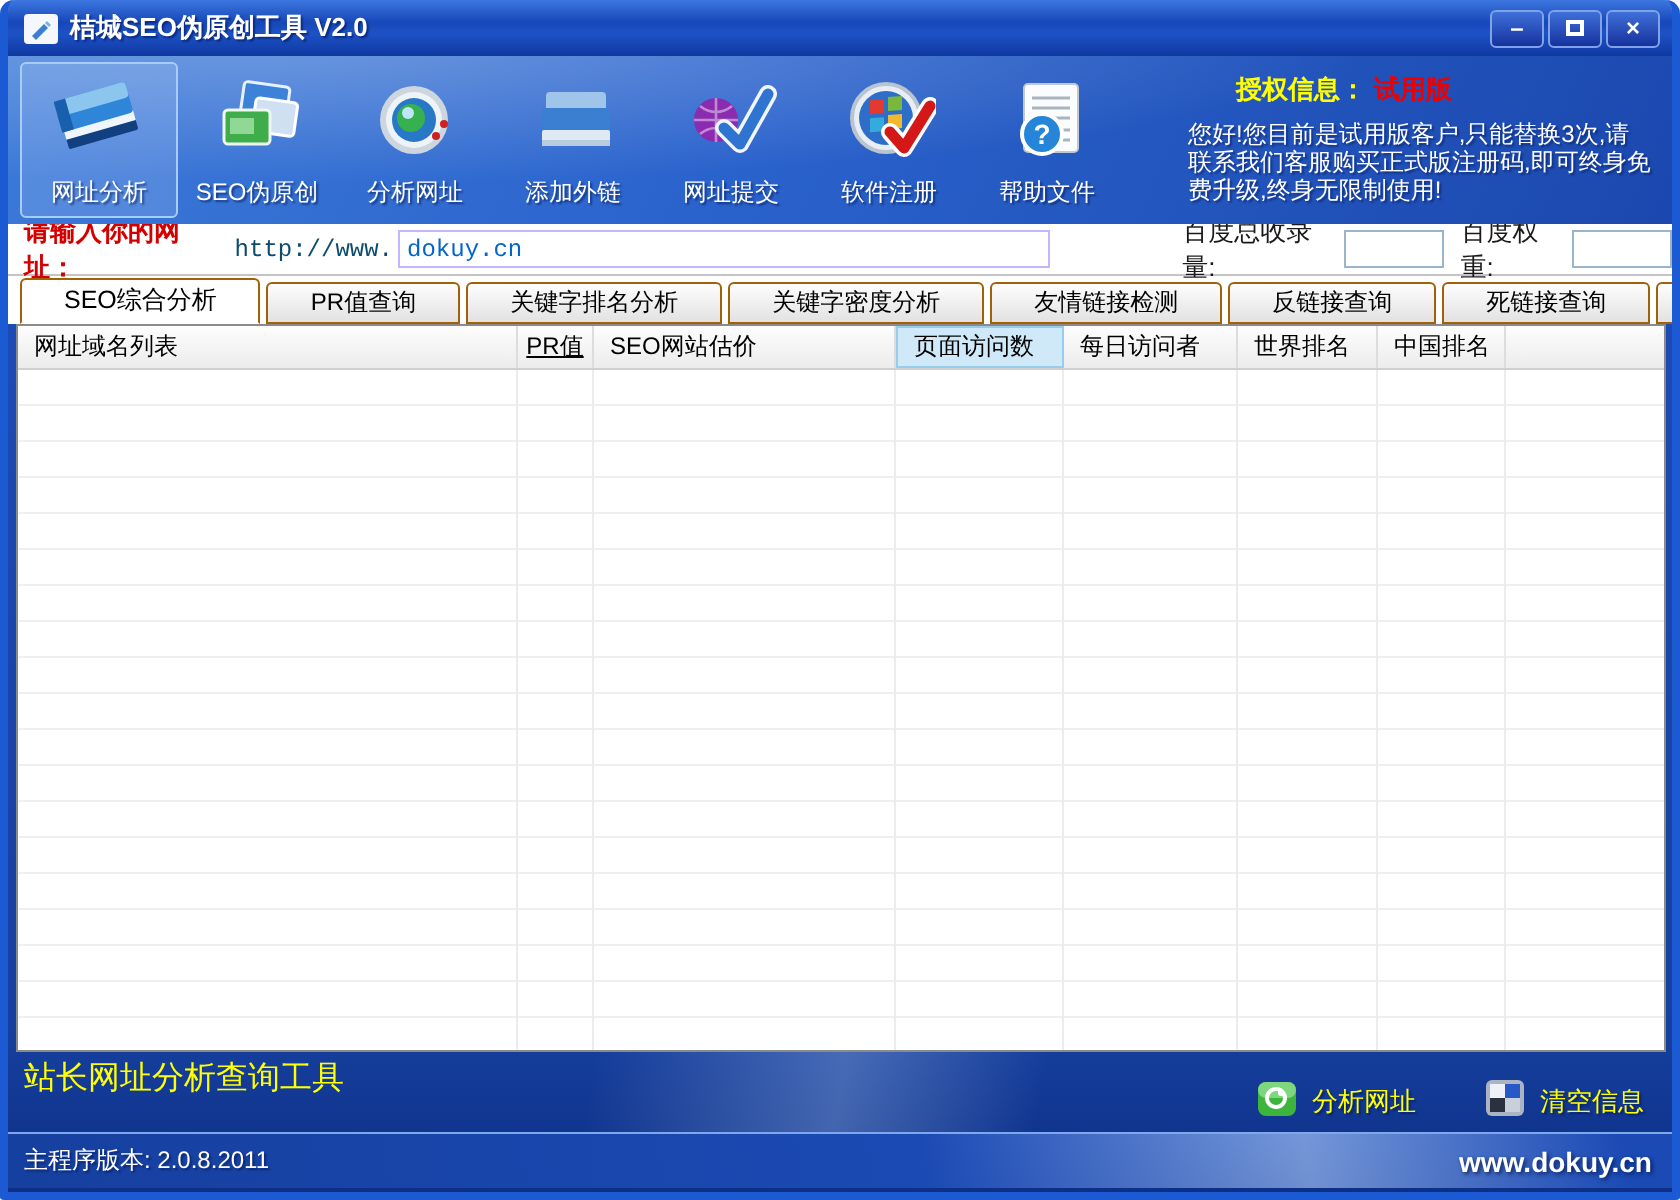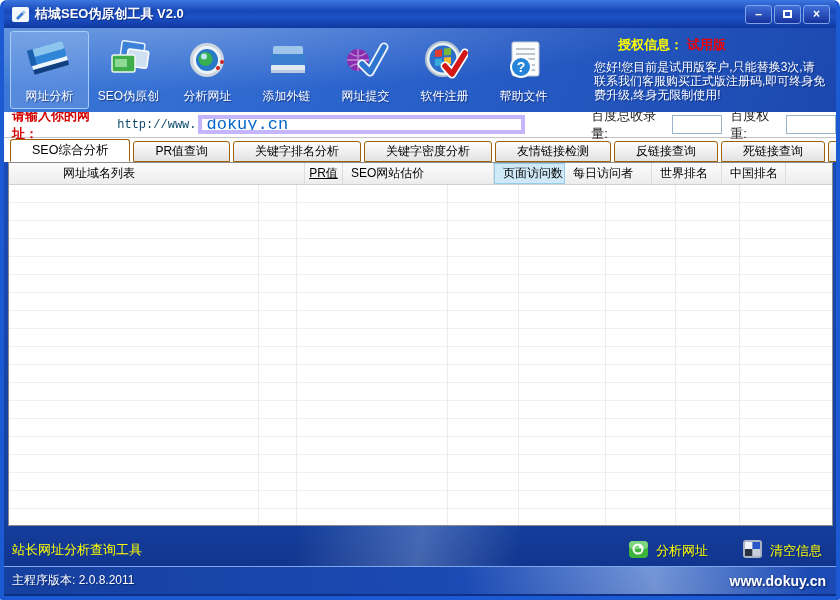--- a/index.html
+++ b/index.html
@@ -46,54 +46,54 @@
   .license-head{ font-weight:bold; font-size:13px; margin-bottom:6px;}
   .license-label{ color:#ffff00;margin-left:24px; }
   .license-status{ color:#ee0000; margin-left:4px;}
   .license-body{ color:#fff; font-size:12px; line-height:14px; text-shadow:1px 1px 1px rgba(0,20,80,.55);}
 
   
   .urlbar{ height:26px; background:#fff; display:flex; align-items:center; padding-left:8px;
     border-bottom:1px solid #c4c4c4; }
   .url-label{ color:#d40000; font-weight:bold; font-size:13px; }
   .url-prefix{ color:#0c4a6e; margin:0 2px 0 4px; font-family:"Liberation Mono","DejaVu Sans Mono",monospace; font-size:12px;}
-  .url-input{ width:335px; height:19px; border:4px solid #c4b5fd; color:#0066cc; font-size:17px;
+  .url-input{ width:335px; height:19px; border:1px solid #c4b5fd; color:#0066cc; font-size:12px;
     padding:0 4px; font-family:"Liberation Mono","DejaVu Sans Mono",monospace; outline:none;}
   .baidu-group{ display:flex; align-items:center; margin-left:66px; }
   .baidu-label{ color:#1a1a1a; font-size:13px; }
   .baidu-input{ width:50px; height:19px; border:1px solid #9ab4cc; margin-left:3px; outline:none; font-size:12px; padding:0 3px;}
   .baidu-group.second{ margin-left:8px; }
 
   
   .tabstrip{ height:24px; background:#fff; display:flex; align-items:flex-end; padding-left:6px; }
   .tab{ height:21px; display:flex; align-items:center; padding:0 21px; margin-right:3px;
     background:linear-gradient(180deg,#fdfdfd,#e2e2e2);
     border:1px solid #a16207; border-radius:3px 3px 0 0; font-size:12px; color:#000;
     white-space:nowrap; cursor:pointer; }
   .tab.active{ height:23px; background:#fff; border-bottom-color:#fff; font-size:12.5px;}
 
   
   .tablewrap{ height:364px; margin:0 3px 0 4px; background:#fff; border:1px solid #8a8a8a;
     display:flex; flex-direction:column; }
   .thead{ height:22px; display:flex; background:linear-gradient(180deg,#fdfdfd,#ececec);
-    border-bottom:1px solid #d0d0d0; flex:none;padding-left:46px;}
+    border-bottom:1px solid #d0d0d0; flex:none;}
   .th{ display:flex; align-items:center; padding-left:8px; font-size:12px; color:#000;
     border-right:1px solid #ddd; cursor:pointer; white-space:nowrap; overflow:hidden;}
   .th.center{ justify-content:center; padding-left:0;text-decoration:underline;}
   .th.hl{ background:#cfe9f8; border:1px solid #96cdeb; }
   .tbody{ flex:1; display:flex;
     background:repeating-linear-gradient(180deg, #fff 0px, #fff 17px, #f0f0f0 17px, #f0f0f0 18px);}
   .col{ border-right:1px solid #ececec; height:100%;}
-  .w0{width:250px;} .w1{width:38px;} .w2{width:151px;} .w3{width:71px;}
+  .w0{width:250px;} .w1{width:38px;} .w2{width:151px;} .w3{width:84px;}
   .w4{width:87px;} .w5{width:70px;} .w6{width:64px;} .w7{flex:1; border-right:none;}
 
   
   .footer{ height:40px; position:relative;
     background:linear-gradient(100deg, rgba(255,255,255,0) 35%, rgba(200,225,255,.28) 50%, rgba(255,255,255,0) 62%);}
-  .tool-title{ position:absolute; left:8px; top:15px; color:#ffff00; font-size:13px; }
+  .tool-title{ position:absolute; left:8px; top:3px; color:#ffff00; font-size:16px; }
   .actions{ position:absolute; right:14px; bottom:3px; display:flex; gap:34px;}
   .action-btn{ display:flex; align-items:center; gap:6px; cursor:pointer;}
   .action-btn .alabel{ color:#ffff00; font-size:13px; text-shadow:1px 1px 1px rgba(0,20,80,.6);}
 
   
   .statusbar{ height:28px; border-top:1px solid #7fa8ec; position:relative;
     background:linear-gradient(80deg,#16409f 0%,#1b4ab4 55%, rgba(190,215,250,.55) 78%, #1b4ab4 97%),
                linear-gradient(180deg,#1c4ab2,#123a9c);
     display:flex; align-items:center;}
   .version{ color:#fff; font-size:12px; margin-left:8px; text-shadow:1px 1px 1px rgba(0,20,80,.6);}

